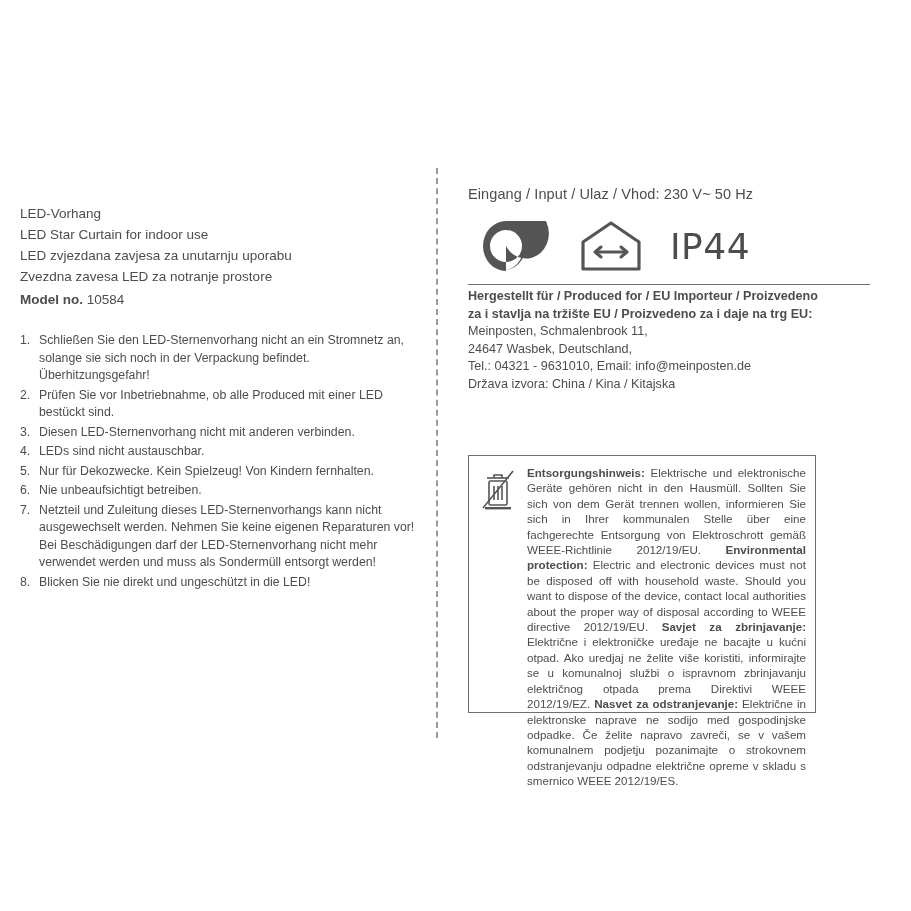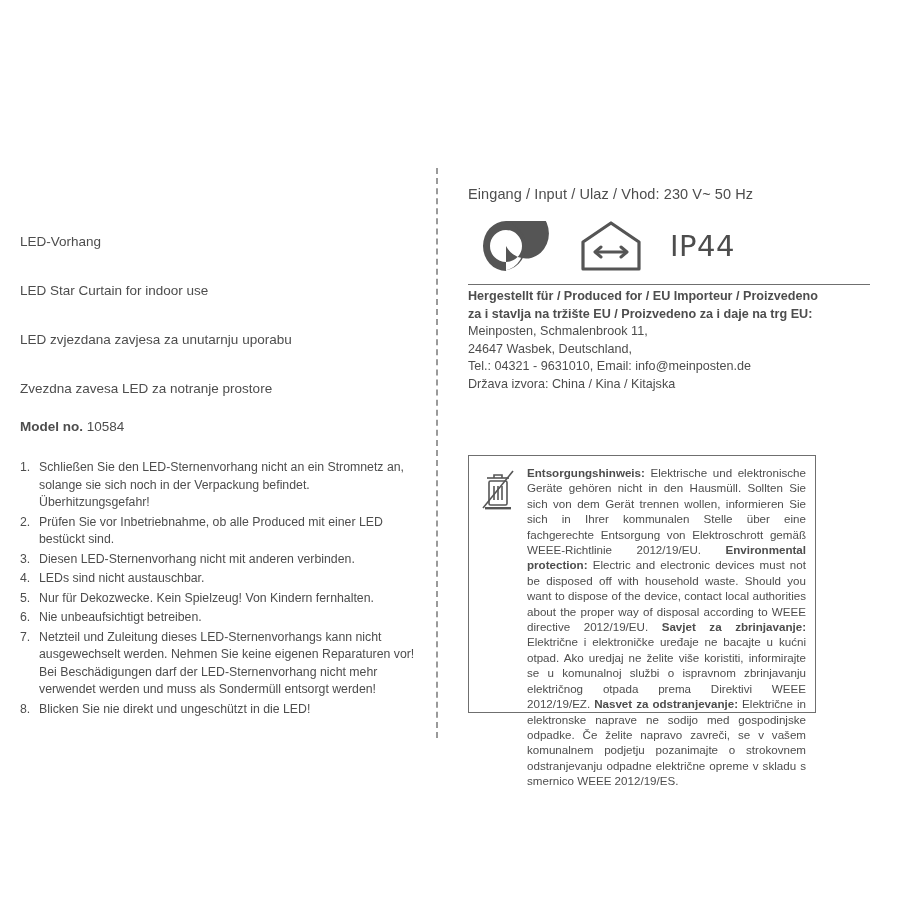--- a/index.html
+++ b/index.html
@@ -30,24 +30,23 @@
   .left-col {
     position: absolute;
     left: 20px;
     top: 203px;
     width: 400px;
   }
   .title-line {
     font-size: 13.5px;
     line-height: 21px;
     color: #4d4d4d;
-    margin-top: 28px;
   }
   .model-row {
-    margin-top: 18px;
+    margin-top: 3px;
     font-size: 13.5px;
     line-height: 20px;
     color: #4d4d4d;
   }
   .model-row .lbl { font-weight: bold; }
   .model-row .val { font-weight: normal; }
 
   .warnings {
     margin-top: 22px;
   }
@@ -84,21 +83,21 @@
     margin-top: 16px;
     height: 56px;
     display: flex;
     align-items: center;
     gap: 26px;
     padding-left: 2px;
   }
   .ce-mark svg { display: block; }
   .house-mark svg { display: block; }
   .ip-code {
-    font-size: 29px;
+    font-size: 36px;
     color: #4d4d4d;
     letter-spacing: 0.5px;
     font-family: "DejaVu Sans", sans-serif;
   }
 
   .hr-line {
     margin-top: 10px;
     border-top: 1.4px solid #6f6f6f;
     width: 402px;
   }

